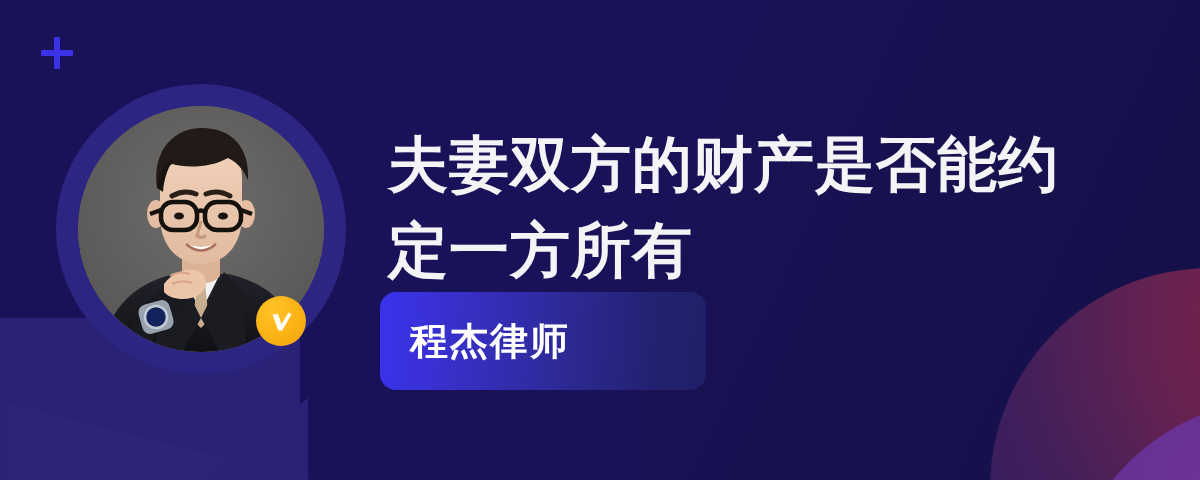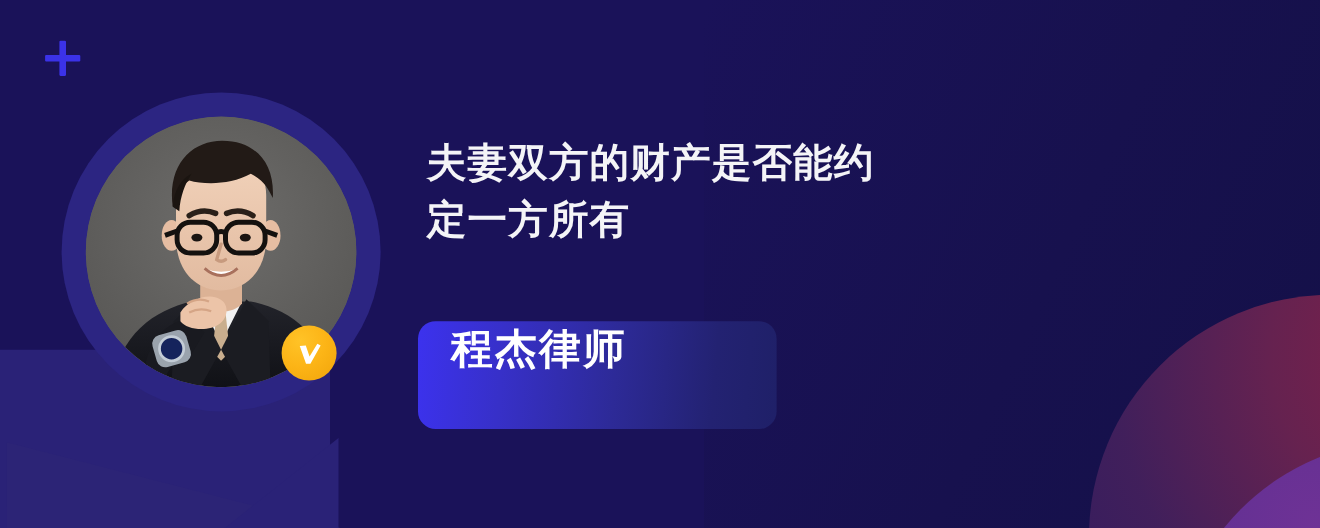--- a/index.html
+++ b/index.html
@@ -152,36 +152,37 @@
   }
   .verified-badge svg { display: block; }
 
   
   .title {
     position: absolute;
     left: 388px;
     top: 122px;
     width: 690px;
     color: #f4f4f7;
-    font-size: 36px;
+    font-size: 60px;
     line-height: 1.44;
     font-weight: 700;
     letter-spacing: 1px;
     white-space: pre-wrap;
   }
 
   .name-badge {
     position: absolute;
     left: 380px;
     top: 292px;
     width: 326px;
     height: 98px;
     border-radius: 16px;
     background: linear-gradient(95deg, #3c32ee 0%, #3730c8 24%, #2d2a97 55%, #232272 82%, #1f2068 100%);
     display: flex;
+    align-items: center;
   }
   .name-badge-label {
     margin-left: 30px;
     color: #ffffff;
     font-size: 38px;
     font-weight: 700;
     letter-spacing: 2px;
   }
 </style>
 </head>

